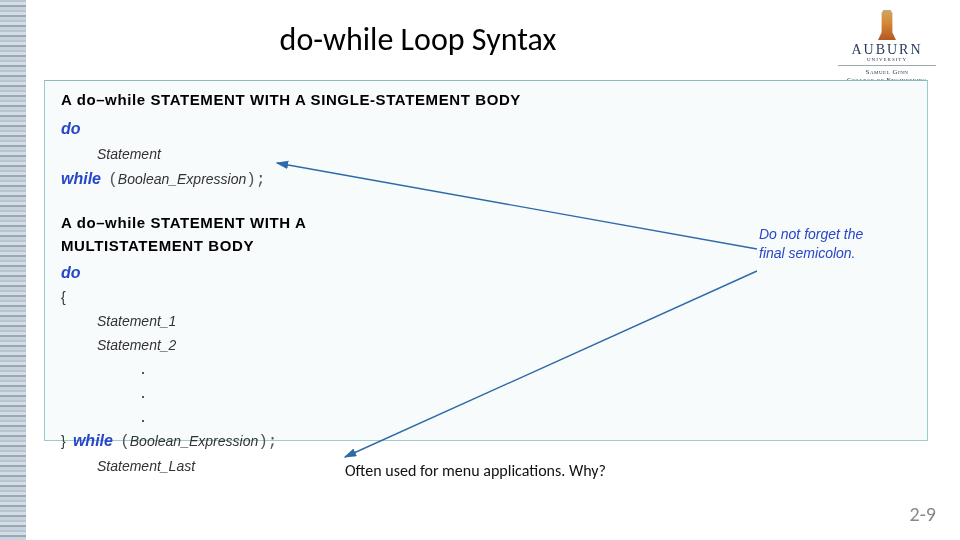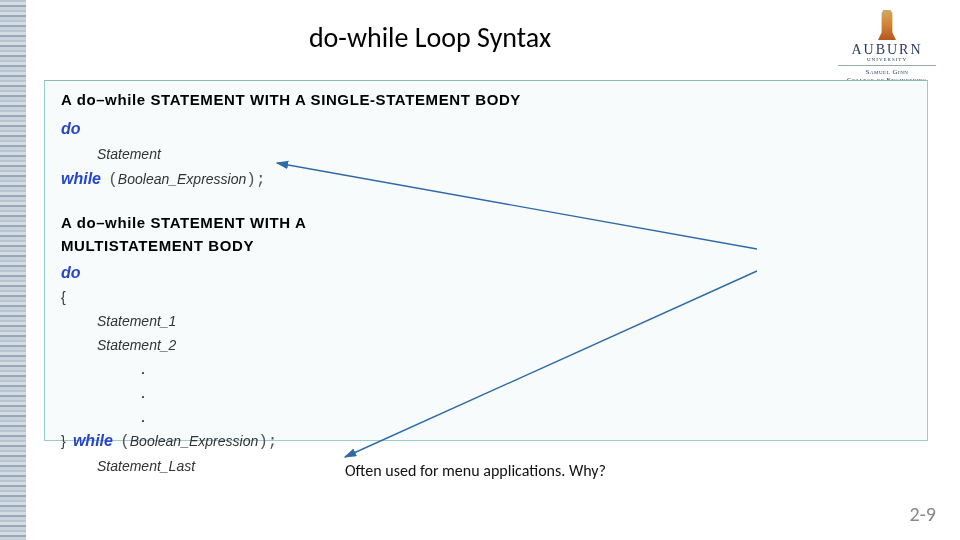--- a/index.html
+++ b/index.html
@@ -19,24 +19,24 @@
     background: repeating-linear-gradient(
       to bottom,
       #b8c4d0 0px, #b8c4d0 2px,
       #d4dce4 2px, #d4dce4 5px,
       #9aa8b6 5px, #9aa8b6 7px,
       #c8d2dc 7px, #c8d2dc 10px
     );
   }
   .slide-title {
     position: absolute;
-    left: 40px; top: 20px;
+    left: 28px; top: 20px;
     width: 780px;
     text-align: center;
-    font-size: 28px;
+    font-size: 32px;
     font-weight: 400;
     color: #000;
   }
   .logo-block {
     position: absolute;
     right: 18px; top: 10px;
     width: 110px;
     text-align: center;
     font-family: "Times New Roman", serif;
   }
@@ -164,20 +164,21 @@
     <div class="l dots">.</div>
     <div class="l dots">.</div>
     <div class="l">
       <span class="code-body" style="font-style:normal">}</span>&nbsp;
       <span class="code-kw">while</span>&nbsp;
       <span class="code-paren">(</span><span class="code-body">Boolean_Expression</span><span class="code-paren">);</span>
     </div>
     <div class="l ind"><span class="code-body">Statement_Last</span></div>
   </div>
 
+  <div class="note">Do not forget the final semicolon.</div>
 
   <svg class="arrow-svg" viewBox="0 0 884 420">
     <defs>
       <marker id="ah" markerWidth="10" markerHeight="10" refX="8" refY="3" orient="auto">
         <path d="M0,0 L9,3 L0,6 z" fill="#2e6aa8"></path>
       </marker>
     </defs>
     <line x1="712" y1="168" x2="232" y2="82" stroke="#2e6aa8" stroke-width="1.4" marker-end="url(#ah)"></line>
     <line x1="712" y1="190" x2="300" y2="376" stroke="#2e6aa8" stroke-width="1.4" marker-end="url(#ah)"></line>
   </svg>

